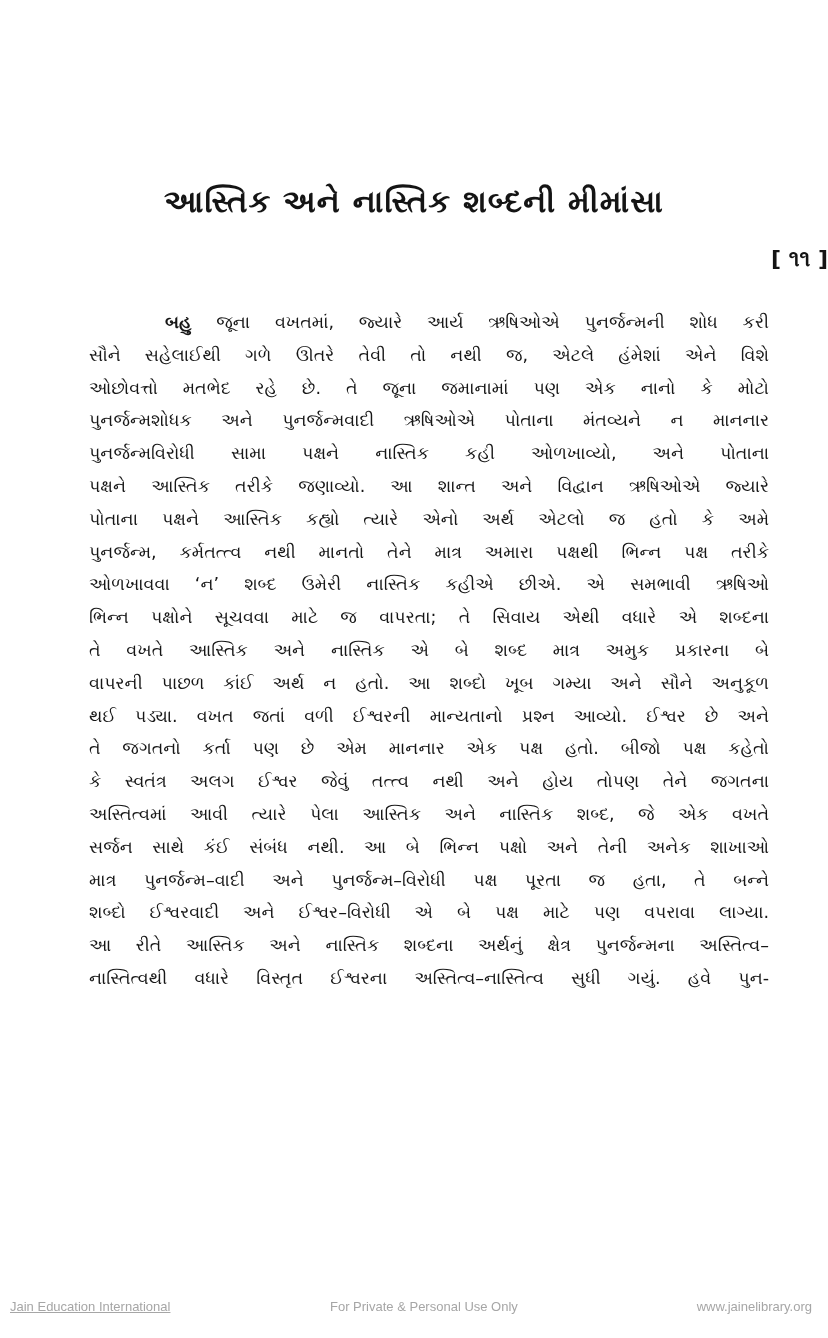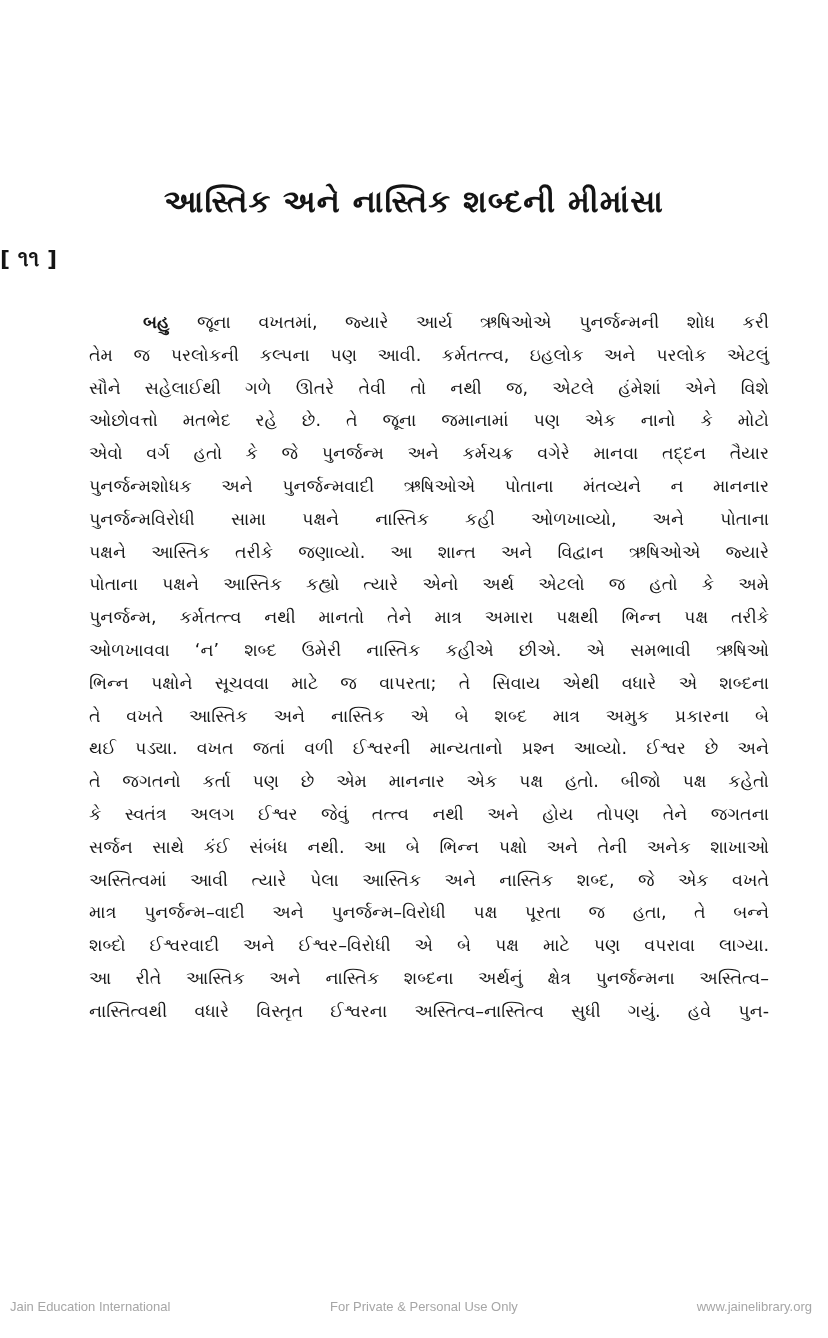--- a/index.html
+++ b/index.html
@@ -31,21 +31,21 @@
       font-size: 31px;
       font-weight: bold;
       letter-spacing: 1px;
       color: #141414;
     }
     .chapter-num {
       position: absolute;
       left: 0;
       width: 828px;
       top: 246px;
-      text-align: left;
+      text-align: right;
       font-size: 22px;
       font-weight: bold;
       color: #141414;
     }
     .body-text {
       position: absolute;
       left: 89px;
       width: 680px;
       top: 306px;
     }
@@ -59,66 +59,66 @@
       color: #161616;
     }
     .line.first {
       text-indent: 54px;
     }
     .line.last {
       text-align-last: justify;
     }
     .lead-word {
       font-weight: bold;
+      margin-left: 22px;
     }
     .footer {
       position: absolute;
       top: 1299px;
       left: 0;
       width: 828px;
       height: 20px;
       font-family: "Liberation Sans", sans-serif;
       font-size: 13px;
       color: #a6a6a6;
     }
     .footer span {
       position: absolute;
       top: 0;
     }
-    .footer .f-left { left: 10px; }
+    .footer .f-left { left: 10px; text-decoration: underline; }
     .footer .f-center { left: 330px; }
     .footer .f-right { right: 16px; }
   </style>
 </head>
 <body>
 
 <div class="page">
 
   <div class="title">આસ્તિક અને નાસ્તિક શબ્દની મીમાંસા</div>
   <div class="chapter-num">[ ૧૧ ]</div>
 
   <div class="body-text">
     <div class="line first"><span class="lead-word">બહુ</span><span> જૂના વખતમાં, જ્યારે આર્ય ઋષિઓએ પુનર્જન્મની શોધ કરી</span></div>
-    <div class="line">તેમ જ પરલોકની કલ્પના પણ આવી. કર્મતત્ત્વ, ઇહલોક અને પરલોક એટલું</div>
     <div class="line">સૌને સહેલાઈથી  ગળે ઊતરે  તેવી તો  નથી જ, એટલે હંમેશાં એને વિશે</div>
     <div class="line">ઓછોવત્તો મતભેદ રહે છે. તે જૂના  જમાનામાં  પણ એક નાનો કે મોટો</div>
-    <div class="line">એવો વર્ગ હતો કે જે પુનર્જન્મ  અને  કર્મચક્ર વગેરે માનવા તદ્દન તૈયાર</div>
     <div class="line">પુનર્જન્મશોધક અને પુનર્જન્મવાદી ઋષિઓએ પોતાના મંતવ્યને ન માનનાર</div>
     <div class="line">પુનર્જન્મવિરોધી સામા  પક્ષને  નાસ્તિક  કહી ઓળખાવ્યો, અને પોતાના</div>
     <div class="line">પક્ષને આસ્તિક તરીકે જણાવ્યો. આ શાન્ત અને વિદ્વાન ઋષિઓએ જ્યારે</div>
     <div class="line">પોતાના પક્ષને આસ્તિક કહ્યો ત્યારે એનો અર્થ  એટલો જ હતો કે  અમે</div>
     <div class="line">પુનર્જન્મ, કર્મતત્ત્વ નથી માનતો તેને માત્ર અમારા પક્ષથી ભિન્ન પક્ષ તરીકે</div>
     <div class="line">ઓળખાવવા ‘ન’ શબ્દ ઉમેરી નાસ્તિક કહીએ છીએ. એ સમભાવી ઋષિઓ</div>
     <div class="line">ભિન્ન પક્ષોને  સૂચવવા માટે જ વાપરતા; તે સિવાય એથી વધારે એ શબ્દના</div>
     <div class="line">તે વખતે  આસ્તિક અને  નાસ્તિક એ બે શબ્દ માત્ર  અમુક પ્રકારના બે</div>
+    <div class="line">વાપરની પાછળ કાંઈ અર્થ ન હતો. આ શબ્દો ખૂબ ગમ્યા અને સૌને અનુકૂળ</div>
     <div class="line">થઈ પડ્યા. વખત જતાં વળી ઈશ્વરની માન્યતાનો પ્રશ્ન આવ્યો. ઈશ્વર છે અને</div>
     <div class="line">તે જગતનો કર્તા પણ છે એમ માનનાર એક  પક્ષ હતો. બીજો પક્ષ કહેતો</div>
     <div class="line">કે સ્વતંત્ર અલગ ઈશ્વર જેવું  તત્ત્વ નથી અને હોય તોપણ તેને  જગતના</div>
+    <div class="line">અસ્તિત્વમાં આવી ત્યારે પેલા આસ્તિક અને નાસ્તિક શબ્દ, જે એક વખતે</div>
     <div class="line">સર્જન સાથે કંઈ સંબંધ નથી. આ બે ભિન્ન પક્ષો અને તેની અનેક શાખાઓ</div>
-    <div class="line">અસ્તિત્વમાં આવી ત્યારે પેલા આસ્તિક અને નાસ્તિક શબ્દ, જે એક વખતે</div>
     <div class="line">માત્ર પુનર્જન્મ–વાદી અને પુનર્જન્મ–વિરોધી પક્ષ પૂરતા જ હતા, તે બન્ને</div>
     <div class="line">શબ્દો ઈશ્વરવાદી અને ઈશ્વર–વિરોધી એ બે પક્ષ માટે પણ વપરાવા લાગ્યા.</div>
     <div class="line">આ રીતે આસ્તિક અને નાસ્તિક શબ્દના અર્થનું ક્ષેત્ર પુનર્જન્મના અસ્તિત્વ–</div>
     <div class="line last">નાસ્તિત્વથી વધારે વિસ્તૃત ઈશ્વરના અસ્તિત્વ–નાસ્તિત્વ સુધી ગયું. હવે પુન-</div>
   </div>
 
   <div class="footer">
     <span class="f-left">Jain Education International</span>
     <span class="f-center">For Private &amp; Personal Use Only</span>
     <span class="f-right">www.jainelibrary.org</span>

